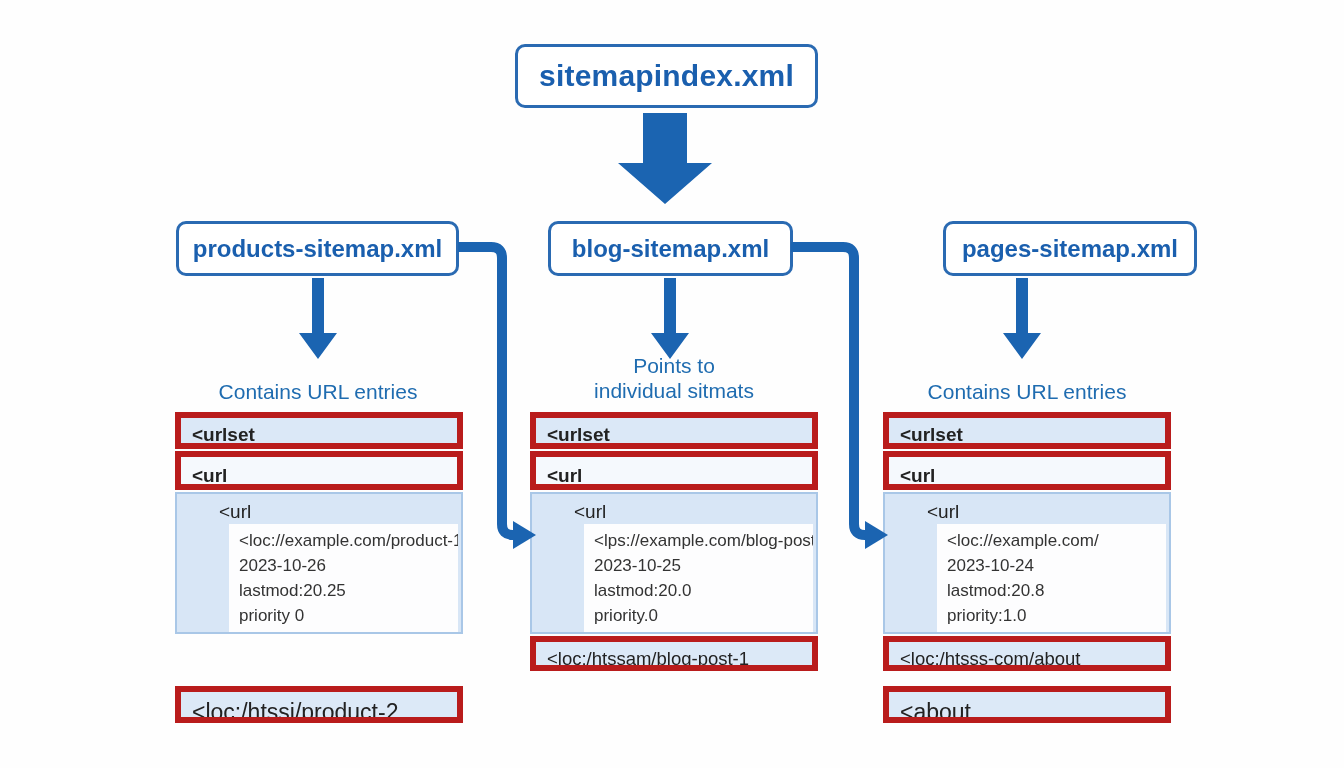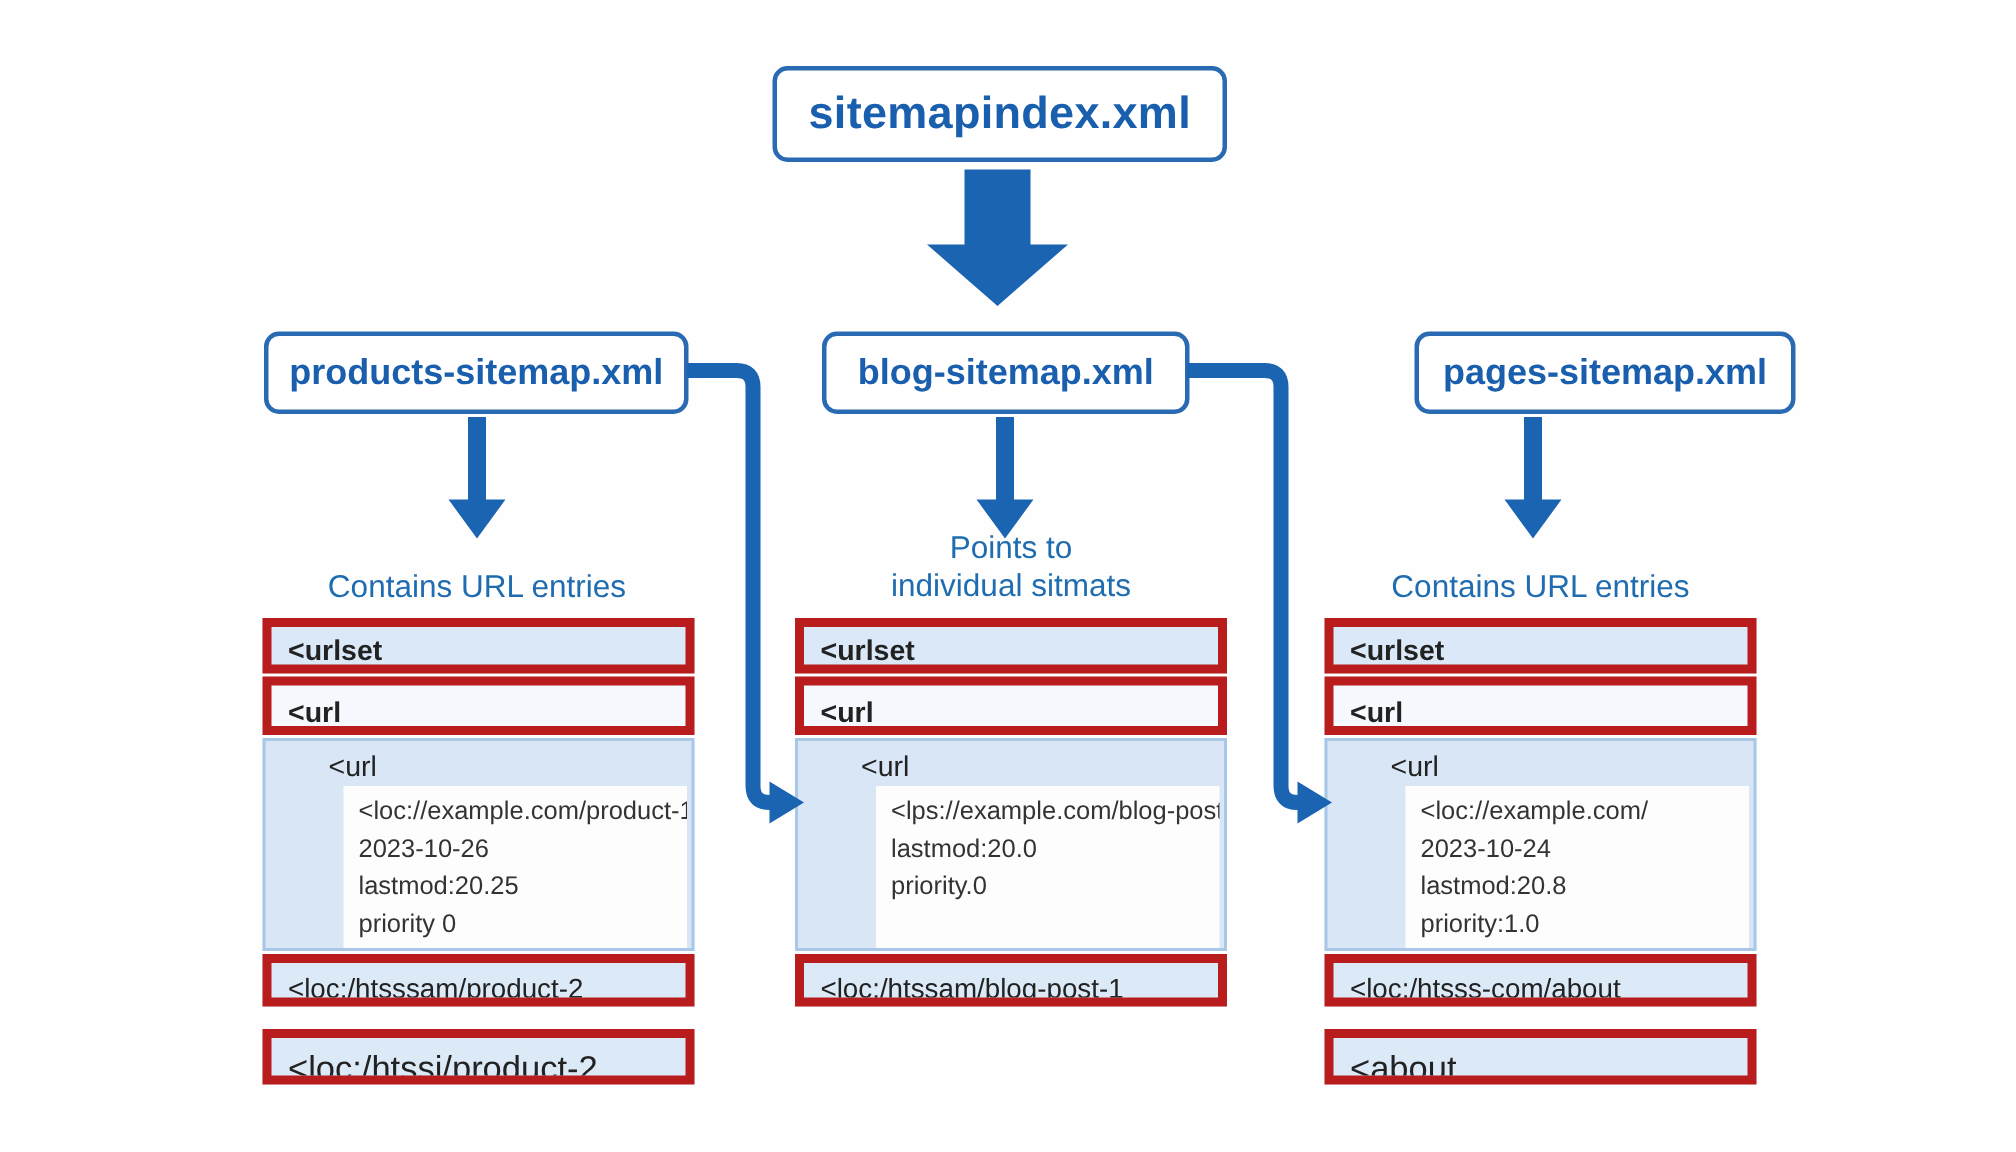--- a/index.html
+++ b/index.html
@@ -80,31 +80,31 @@
     <div class="prow r-url">&lt;url</div>
     <div class="prow r-nested">
       <span class="nested-tag">&lt;url</span>
       <div class="entry-box">
         <div class="entry-line">&lt;loc://example.com/product-1</div>
         <div class="entry-line">2023-10-26</div>
         <div class="entry-line">lastmod:20.25</div>
         <div class="entry-line">priority 0</div>
       </div>
     </div>
-    <div class="prow r-f1">&lt;loc:/htsssam/product-2</div>
     <div class="prow r-f2">&lt;loc:/htssi/product-2</div>
   </div>
 
   <div class="panel p1">
     <div class="prow r-urlset">&lt;urlset</div>
     <div class="prow r-url">&lt;url</div>
     <div class="prow r-nested">
       <span class="nested-tag">&lt;url</span>
       <div class="entry-box">
         <div class="entry-line">&lt;lps://example.com/blog-post-1</div>
+        <div class="entry-line">2023-10-25</div>
         <div class="entry-line">lastmod:20.0</div>
         <div class="entry-line">priority.0</div>
       </div>
     </div>
     <div class="prow r-f1">&lt;loc:/htssam/blog-post-1</div>
   </div>
 
   <div class="panel p2">
     <div class="prow r-urlset">&lt;urlset</div>
     <div class="prow r-url">&lt;url</div>

